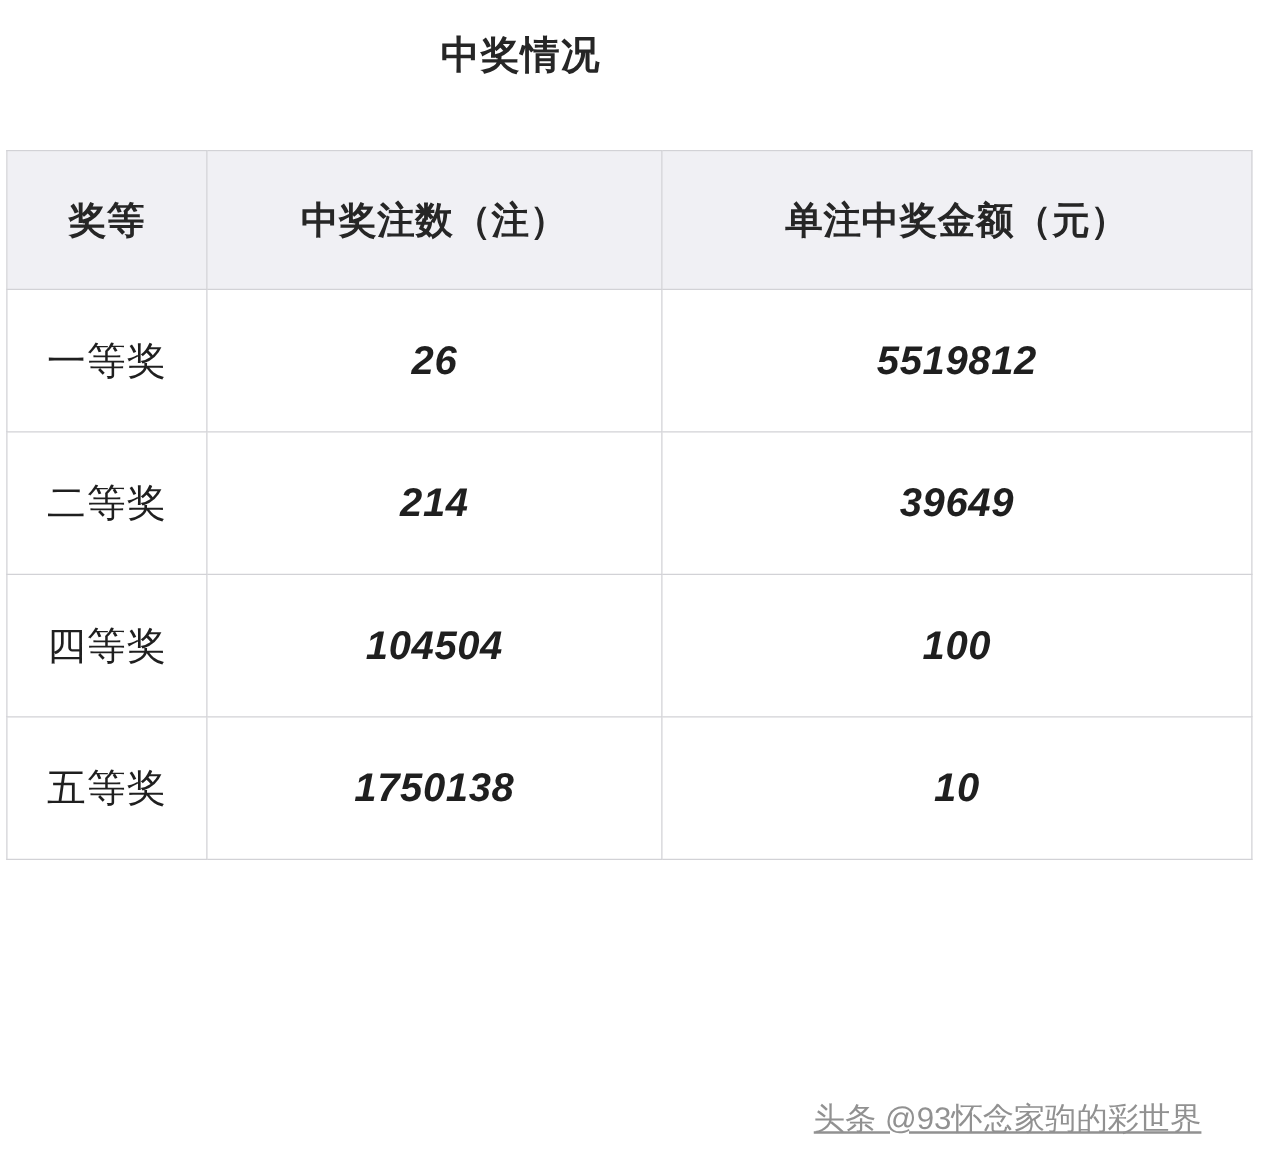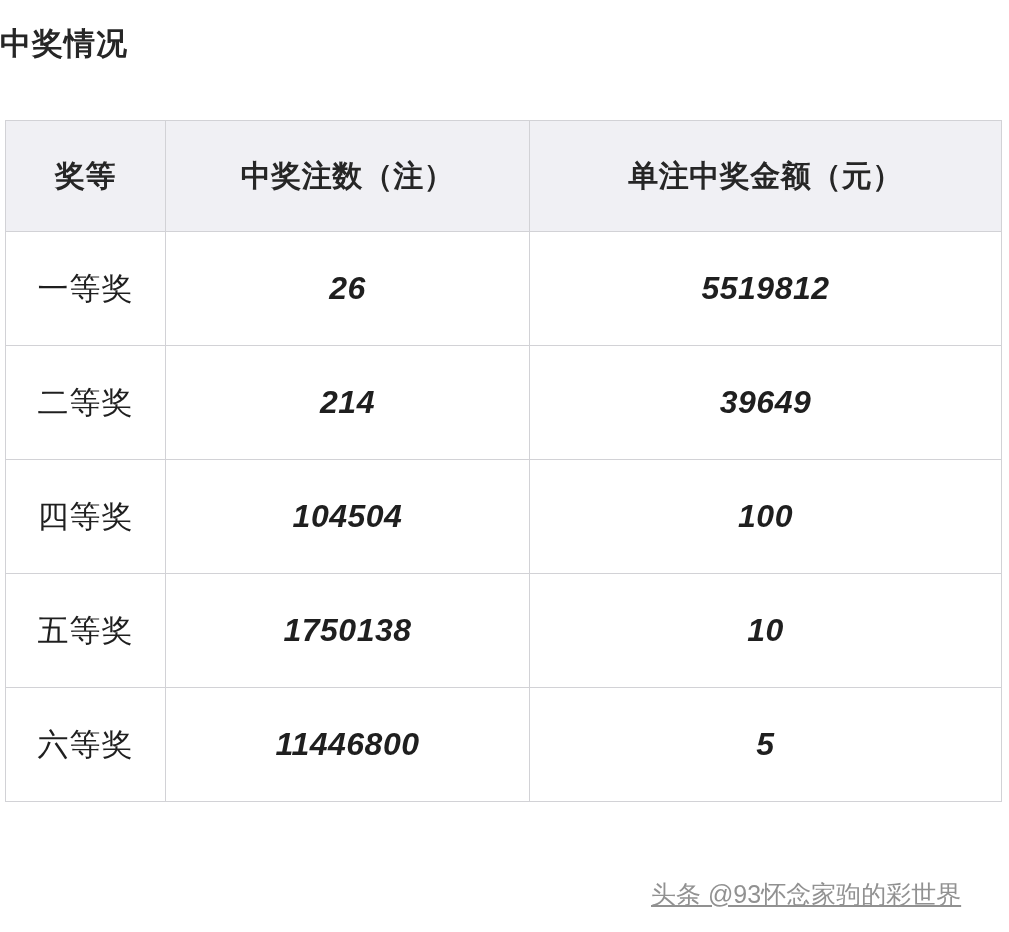--- a/index.html
+++ b/index.html
@@ -19,21 +19,21 @@
     width: 1009px;
     height: 932px;
     position: relative;
     box-sizing: border-box;
   }
   .title {
     position: absolute;
     left: 0;
     top: 22px;
     width: 833px;
-    text-align: left;
+    text-align: center;
     font-size: 31px;
     font-weight: bold;
     color: #262626;
     letter-spacing: 1px;
     line-height: 44px;
   }
   .table-wrap {
     position: absolute;
     left: 5px;
     top: 120px;
@@ -128,24 +128,19 @@
         <tr>
           <td class="grade">四等奖</td>
           <td class="num">104504</td>
           <td class="num">100</td>
         </tr>
         <tr>
           <td class="grade">五等奖</td>
           <td class="num">1750138</td>
           <td class="num">10</td>
         </tr>
-        <tr>
-          <td class="grade">六等奖</td>
-          <td class="num">11446800</td>
-          <td class="num">5</td>
-        </tr>
       </tbody>
     </table>
   </div>
 
   <div class="watermark">头条 @93怀念家驹的彩世界</div>
 
 </div>
 
 </body></html>

